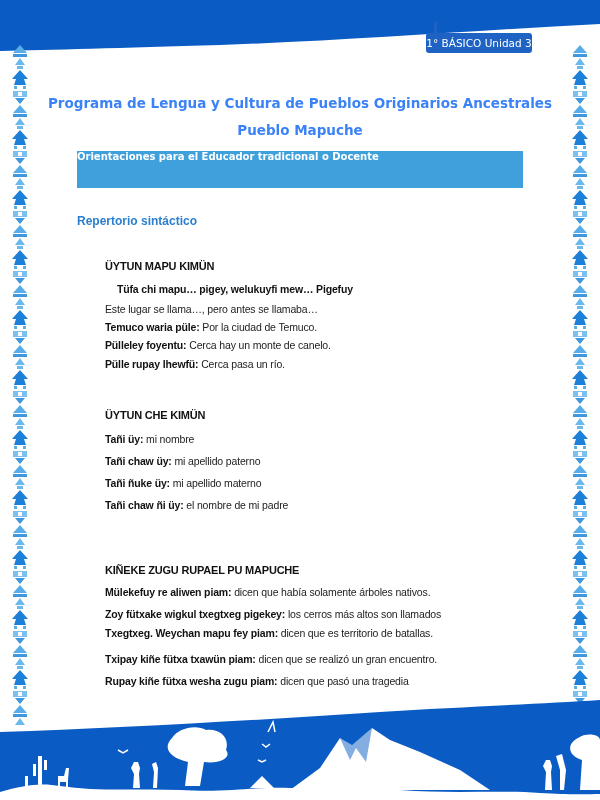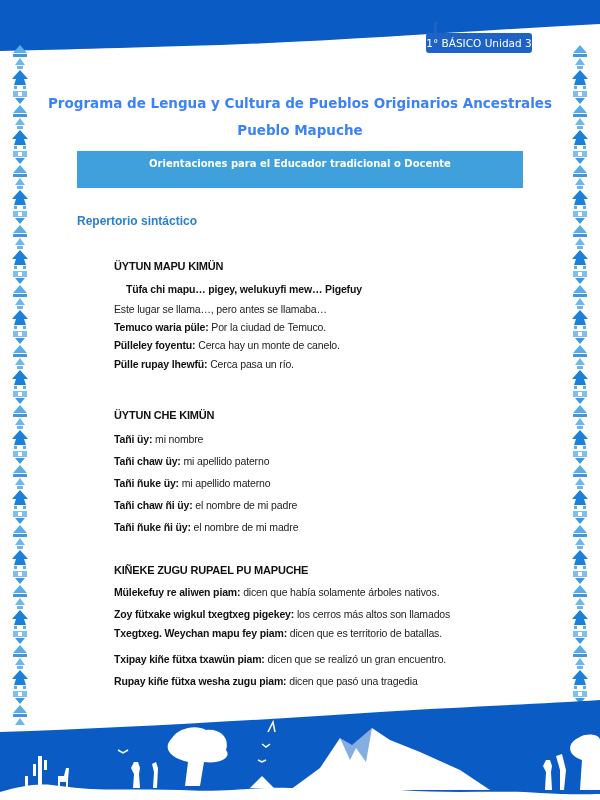--- a/index.html
+++ b/index.html
@@ -23,29 +23,29 @@
       position: absolute; left: 0; width: 600px; text-align: center;
       font-family: "DejaVu Sans", sans-serif; font-weight: bold; color: #3b82f6;
     }
     .title-main { top: 95px; font-size: 13.5px; }
     .title-sub { top: 122px; font-size: 13.5px; }
 
     .banner {
       position: absolute; left: 77px; top: 151px; width: 446px; height: 37px;
       background: #3fa0dc; color: #fff;
       font-family: "DejaVu Sans", sans-serif; font-size: 10px; font-weight: bold;
-      text-align: center; padding-top: 7px;
+      
     }
 
     .section-heading {
       position: absolute; left: 77px; top: 214px;
       font-size: 12px; font-weight: bold; color: #2a7fd0;
     }
 
-    .block { position: absolute; left: 114px; width: 440px; }
+    .block { position: absolute; left: 105px; width: 440px; }
     .block-heading { font-size: 11px; font-weight: bold; color: #111; letter-spacing: -0.2px; }
     .line { position: absolute; left: 0; font-size: 10.5px; white-space: nowrap; letter-spacing: -0.15px; }
     .line b { font-weight: bold; }
     .line .plain { font-weight: normal; color: #222; }
 
     .footer { position: absolute; left: 0; top: 690px; width: 600px; height: 110px; }
   </style>
 </head>
 <body>
 
@@ -90,21 +90,20 @@
   <div class="line" style="top:79px;"><b>Pülleley foyentu:</b><span class="plain"> Cerca hay un monte de canelo.</span></div>
   <div class="line" style="top:98px;"><b>Pülle rupay lhewfü:</b><span class="plain"> Cerca pasa un río.</span></div>
 </div>
 
 <div class="block" style="top:409px;">
   <div class="block-heading">ÜYTUN CHE KIMÜN</div>
   <div class="line" style="top:24px;"><b>Tañi üy:</b><span class="plain"> mi nombre</span></div>
   <div class="line" style="top:46px;"><b>Tañi chaw üy:</b><span class="plain"> mi apellido paterno</span></div>
   <div class="line" style="top:68px;"><b>Tañi ñuke üy:</b><span class="plain"> mi apellido materno</span></div>
   <div class="line" style="top:90px;"><b>Tañi chaw ñi üy:</b><span class="plain"> el nombre de mi padre</span></div>
-  <div class="line" style="top:112px;"><b>Tañi ñuke ñi üy:</b><span class="plain"> el nombre de mi madre</span></div>
 </div>
 
 <div class="block" style="top:564px;">
   <div class="block-heading">KIÑEKE ZUGU RUPAEL PU MAPUCHE</div>
   <div class="line" style="top:22px;"><b>Mülekefuy re aliwen piam:</b><span class="plain"> dicen que había solamente árboles nativos.</span></div>
   <div class="line" style="top:44px;"><b>Zoy fütxake wigkul txegtxeg pigekey:</b><span class="plain"> los cerros más altos son llamados</span></div>
   <div class="line" style="top:63px;"><b>Txegtxeg. Weychan mapu fey piam:</b><span class="plain">  dicen que es territorio de batallas.</span></div>
   <div class="line" style="top:89px;"><b>Txipay kiñe fütxa txawün piam:</b><span class="plain"> dicen que se realizó un gran encuentro.</span></div>
   <div class="line" style="top:111px;"><b>Rupay kiñe fütxa wesha zugu piam:</b><span class="plain"> dicen que pasó una tragedia</span></div>
 </div>

